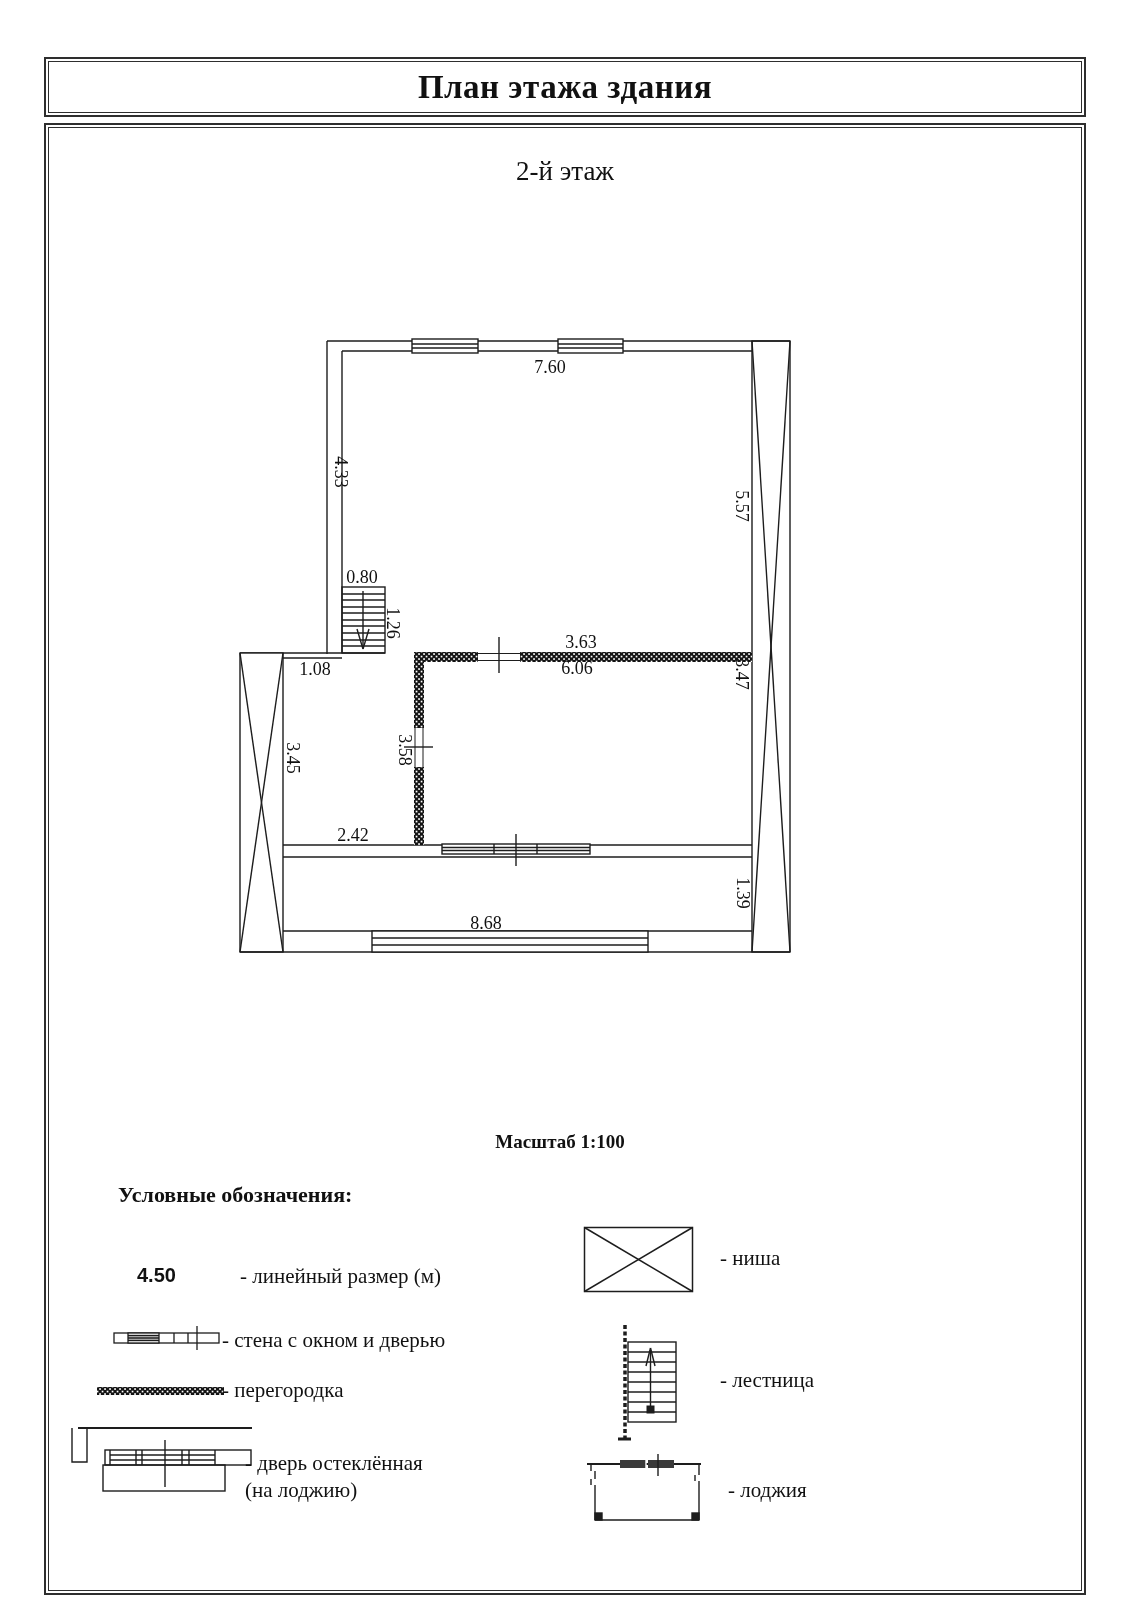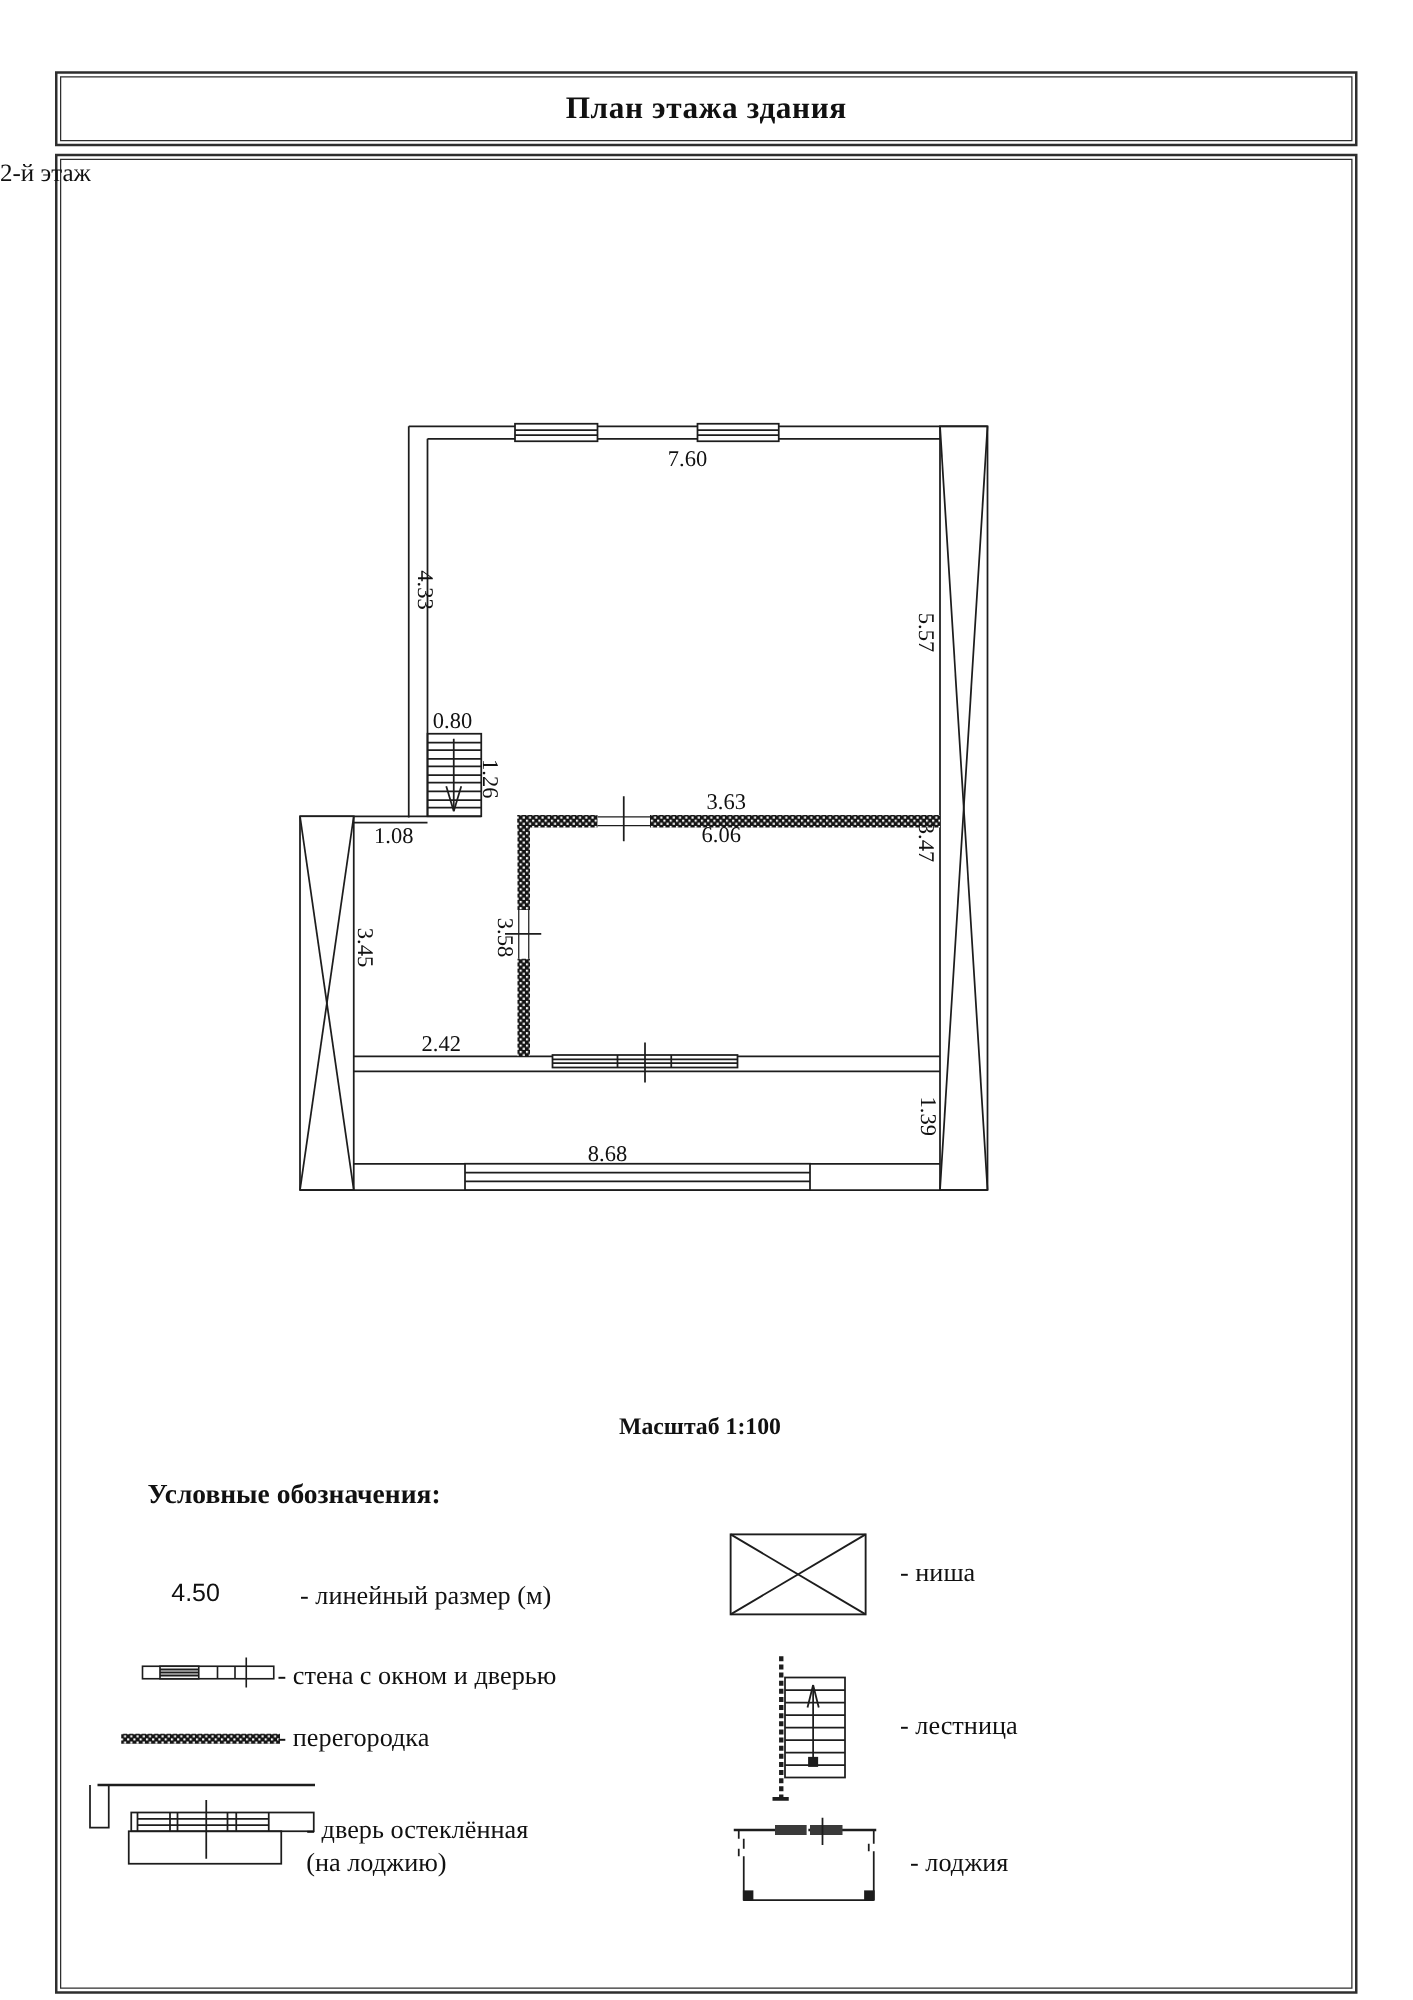--- a/index.html
+++ b/index.html
@@ -4,33 +4,33 @@
 <style>
   html,body{margin:0;padding:0;background:#fff;}
   body{width:1130px;height:1600px;position:relative;overflow:hidden;
        font-family:"Liberation Serif","DejaVu Serif",serif;color:#111;}
   .dblbox{position:absolute;border:2px solid #2e2e2e;background:#fff;}
   .dblbox .inner{position:absolute;inset:2px;border:1px solid #2e2e2e;}
   #title-box{left:44px;top:57px;width:1038px;height:56px;}
   #content-box{left:44px;top:123px;width:1038px;height:1468px;}
   #main-title{position:absolute;left:0;top:0;width:100%;height:100%;
       display:flex;align-items:center;justify-content:center;
-      font-weight:bold;font-size:25px;letter-spacing:.5px;}
-  #floor-subtitle{position:absolute;left:0;top:128px;width:1130px;text-align:left;
-      font-size:20px;}
+      font-weight:bold;font-size:33px;letter-spacing:.5px;}
+  #floor-subtitle{position:absolute;left:0;top:156px;width:1130px;text-align:center;
+      font-size:27px;}
   svg{position:absolute;display:block;}
   .dim{position:absolute;font-size:18px;white-space:nowrap;
        transform:translate(-50%,-50%);}
   .dim.vert{transform:translate(-50%,-50%) rotate(90deg);}
   #scale-note{position:absolute;transform:translate(-50%,-50%);left:560px;top:1142px;
       font-weight:bold;font-size:19px;white-space:nowrap;}
   #legend-heading{position:absolute;left:118px;top:1182px;font-weight:bold;font-size:22px;}
   .leg-label{position:absolute;font-size:21px;white-space:nowrap;}
   #linear-sample{position:absolute;left:137px;top:1264px;font-size:20px;
-      font-family:"Liberation Sans","DejaVu Sans",sans-serif;}
+      font-family:"Liberation Sans","DejaVu Sans",sans-serif;font-weight:bold;}
 </style>
 </head>
 <body>
 
 <div class="dblbox" id="title-box">
   <div class="inner"></div>
   <div id="main-title">План этажа здания</div>
 </div>
 
 <div class="dblbox" id="content-box">

